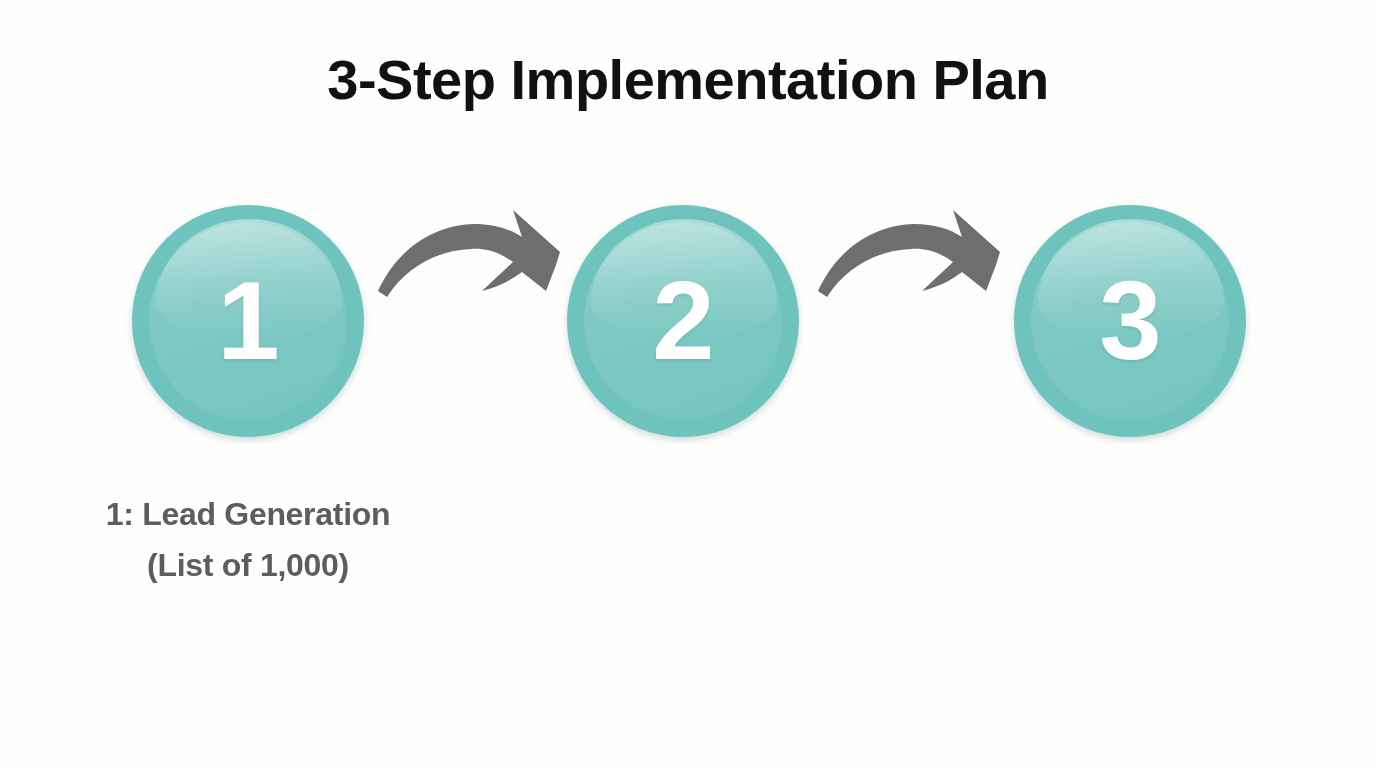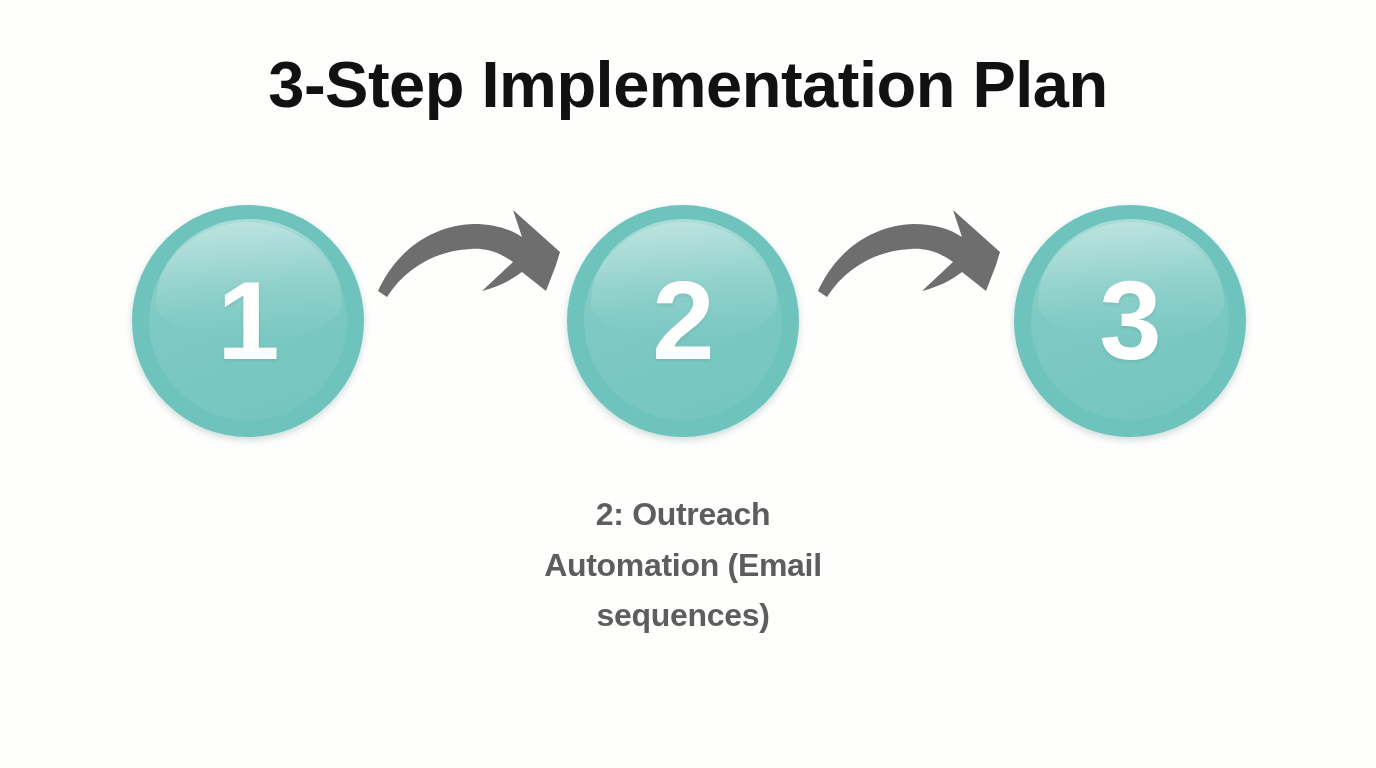--- a/index.html
+++ b/index.html
@@ -19,21 +19,21 @@
     height: 768px;
   }
 
   
   .title {
     position: absolute;
     top: 48px;
     left: 0;
     width: 1376px;
     text-align: center;
-    font-size: 65px;
+    font-size: 56px;
     font-weight: bold;
     letter-spacing: -0.5px;
     color: #111111;
     line-height: 1.15;
   }
 
   
   .steps {
     position: absolute;
     top: 205px;
@@ -128,20 +128,21 @@
 
   <div class="title">3-Step Implementation Plan</div>
 
   <div class="steps">
 
     <div class="step step-1">
       <div class="badge">
         <span class="gloss"></span>
         <span class="badge-num">1</span>
       </div>
+      <div class="caption">1: Lead Generation (List of 1,000)</div>
     </div>
 
     <div class="arrow arrow-1">
       <svg viewBox="0 0 200 110" xmlns="http://www.w3.org/2000/svg" aria-hidden="true">
         <path d="M8 86
                  C 26 46, 62 20, 104 19
                  C 124 19, 140 24, 152 32
                  L 143 5
                  L 190 47
                  L 186 60
@@ -154,21 +155,20 @@
                  C 68 45, 36 62, 17 92
                  Z" fill="#6e6e6e"></path>
       </svg>
     </div>
 
     <div class="step step-2">
       <div class="badge">
         <span class="gloss"></span>
         <span class="badge-num">2</span>
       </div>
-      <div class="caption">2: Outreach Automation (Email sequences)</div>
     </div>
 
     <div class="arrow arrow-2">
       <svg viewBox="0 0 200 110" xmlns="http://www.w3.org/2000/svg" aria-hidden="true">
         <path d="M8 86
                  C 26 46, 62 20, 104 19
                  C 124 19, 140 24, 152 32
                  L 143 5
                  L 190 47
                  L 186 60

